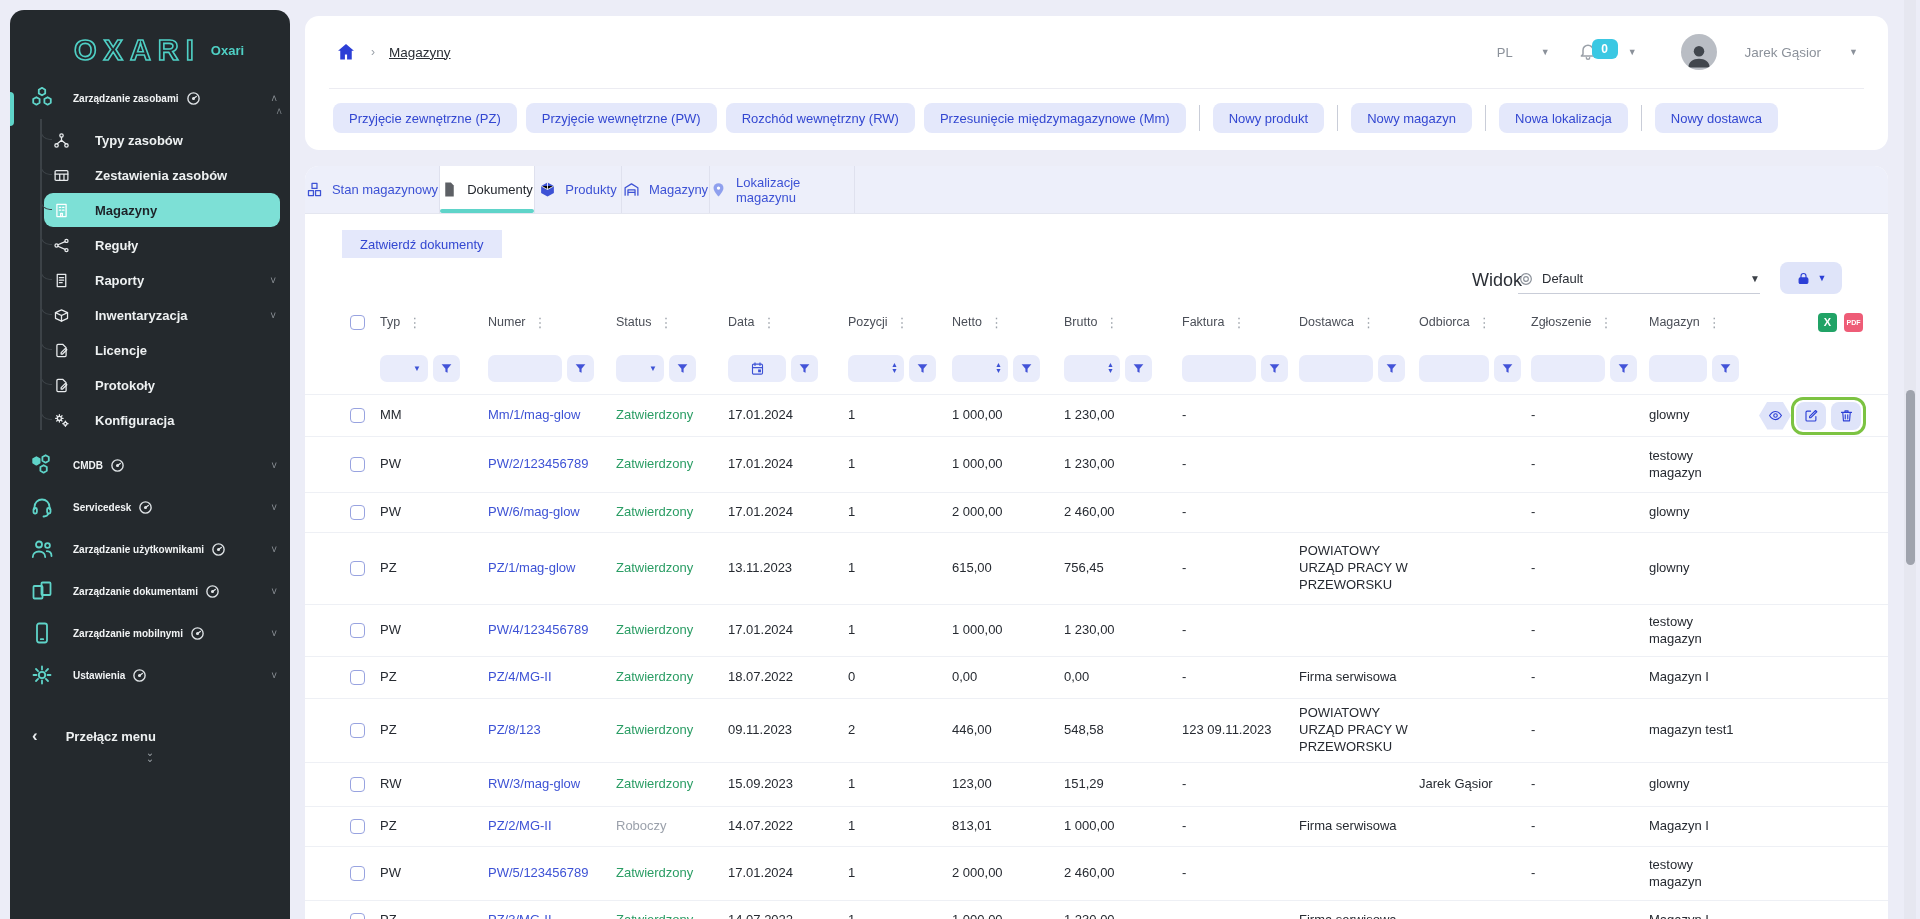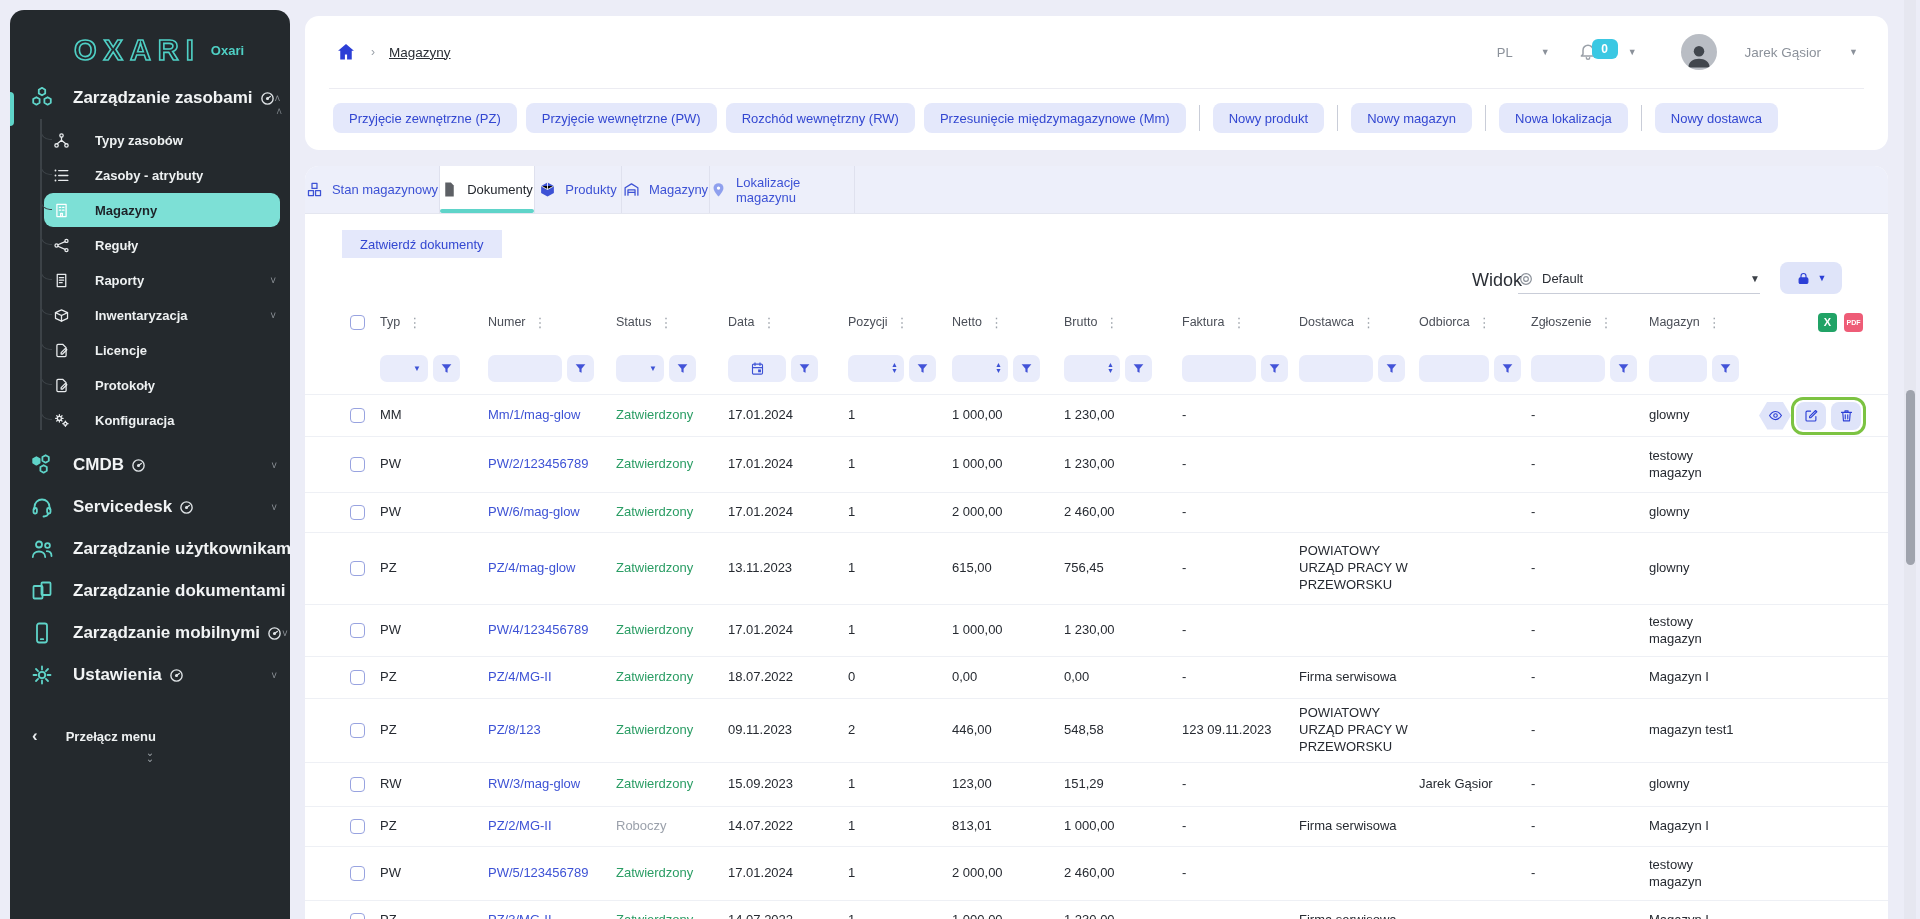--- a/index.html
+++ b/index.html
@@ -9,21 +9,21 @@
   
   .sidebar { position:absolute; left:10px; top:10px; width:280px; height:909px; background:#24292d; border-radius:14px 14px 0 0; overflow:hidden; }
   .logo-row { display:flex; align-items:center; gap:10px; padding:24px 8px 10px 64px; }
   .logo-main { font-size:29px; font-weight:700; letter-spacing:7px; color:transparent; -webkit-text-stroke:1.6px #4fd0c5; }
   .logo-sub { font-size:13px; font-weight:700; color:#4fd0c5; }
   .side-indicator { position:absolute; left:0; top:82px; width:4px; height:34px; background:#5fd4c9; border-radius:0 4px 4px 0; }
   .scroll-up-hint { position:absolute; right:8px; top:96px; color:#7c8287; font-size:10px; }
   .sec { display:flex; align-items:center; height:42px; padding-left:20px; cursor:pointer; }
   .sicon { width:30px; height:26px; color:#5fd4c9; flex:none; display:flex; align-items:center; }
   .sicon svg { width:24px; height:24px; }
-  .slabel { margin-left:13px; color:#f2f4f5; font-weight:700; font-size:17px; white-space:nowrap; }
+  .slabel { margin-left:13px; color:#f2f4f5; font-weight:700; font-size:10px; white-space:nowrap; }
   .gauge-badge { margin-left:7px; width:15px; height:15px; color:#dfe3e6; flex:none; }
   .gauge-badge svg { width:15px; height:15px; display:block; }
   .chev { margin-left:auto; margin-right:13px; color:#8d9298; font-size:10px; }
   .children { position:relative; padding:4px 0 6px 0; }
   .treeline { position:absolute; left:30px; top:0; bottom:14px; width:1.5px; background:#3c4247; }
   .child { position:relative; display:flex; align-items:center; height:35px; padding-left:43px; cursor:pointer; }
   .elbow { position:absolute; left:30px; top:-2px; width:12px; height:19px; border-left:1.5px solid #3c4247; border-bottom:1.5px solid #3c4247; border-bottom-left-radius:10px; }
   .cicon { width:17px; height:17px; color:#e8ebed; flex:none; z-index:1; }
   .cicon svg { width:17px; height:17px; display:block; }
   .clabel { margin-left:25px; color:#eef1f2; font-weight:700; font-size:13px; white-space:nowrap; z-index:1; }
@@ -155,25 +155,25 @@
               <path d="M12 7.5v4M12 11.5l-6 5M12 11.5l6 5"></path>
             </svg>
           </span>
         <span class="clabel">Typy zasobów</span>
 
       </div>
         <div class="child">
         <span class="elbow"></span>
         <span class="cicon">
             <svg viewBox="0 0 24 24" fill="none" stroke="currentColor" stroke-width="1.8" stroke-linecap="round" stroke-linejoin="round">
-              <path d="M8 5h13M8 12h13M8 19h13"></path>
-              <path d="M3.5 5h.01M3.5 12h.01M3.5 19h.01" stroke-width="2.6"></path>
-            </svg>
-          </span>
-        <span class="clabel">Zasoby - atrybuty</span>
+              <rect x="3" y="5" width="18" height="14" rx="1.5"></rect>
+              <path d="M3 10h18M9.5 10v9M15.5 10v9"></path>
+            </svg>
+          </span>
+        <span class="clabel">Zestawienia zasobów</span>
 
       </div>
         <div class="child active">
         <span class="elbow"></span>
         <span class="cicon">
             <svg viewBox="0 0 24 24" fill="none" stroke="currentColor" stroke-width="1.8" stroke-linecap="round" stroke-linejoin="round">
               <rect x="5.5" y="3.5" width="13" height="17"></rect>
               <path d="M9 7.5h2M13.5 7.5h2M9 11.5h2M13.5 11.5h2M10.8 20v-4h2.5v4"></path>
             </svg>
           </span>
@@ -723,21 +723,21 @@
     <span class="cell">-</span>
     <span class="cell"></span>
     <span class="cell"></span>
     <span class="cell">-</span>
     <span class="cell">glowny</span>
     <span></span>
   </div>
       <div class="grid-row trow" style="min-height:72px">
     <span class="cb"></span>
     <span class="cell">PZ</span>
-    <span class="cell link">PZ/4/mag-glow</span>
+    <span class="cell link">PZ/1/mag-glow</span>
     <span class="cell st-approved">Zatwierdzony</span>
     <span class="cell">13.11.2023</span>
     <span class="cell">1</span>
     <span class="cell">615,00</span>
     <span class="cell">756,45</span>
     <span class="cell">-</span>
     <span class="cell">POWIATOWY URZĄD PRACY W PRZEWORSKU</span>
     <span class="cell"></span>
     <span class="cell">-</span>
     <span class="cell">glowny</span>

